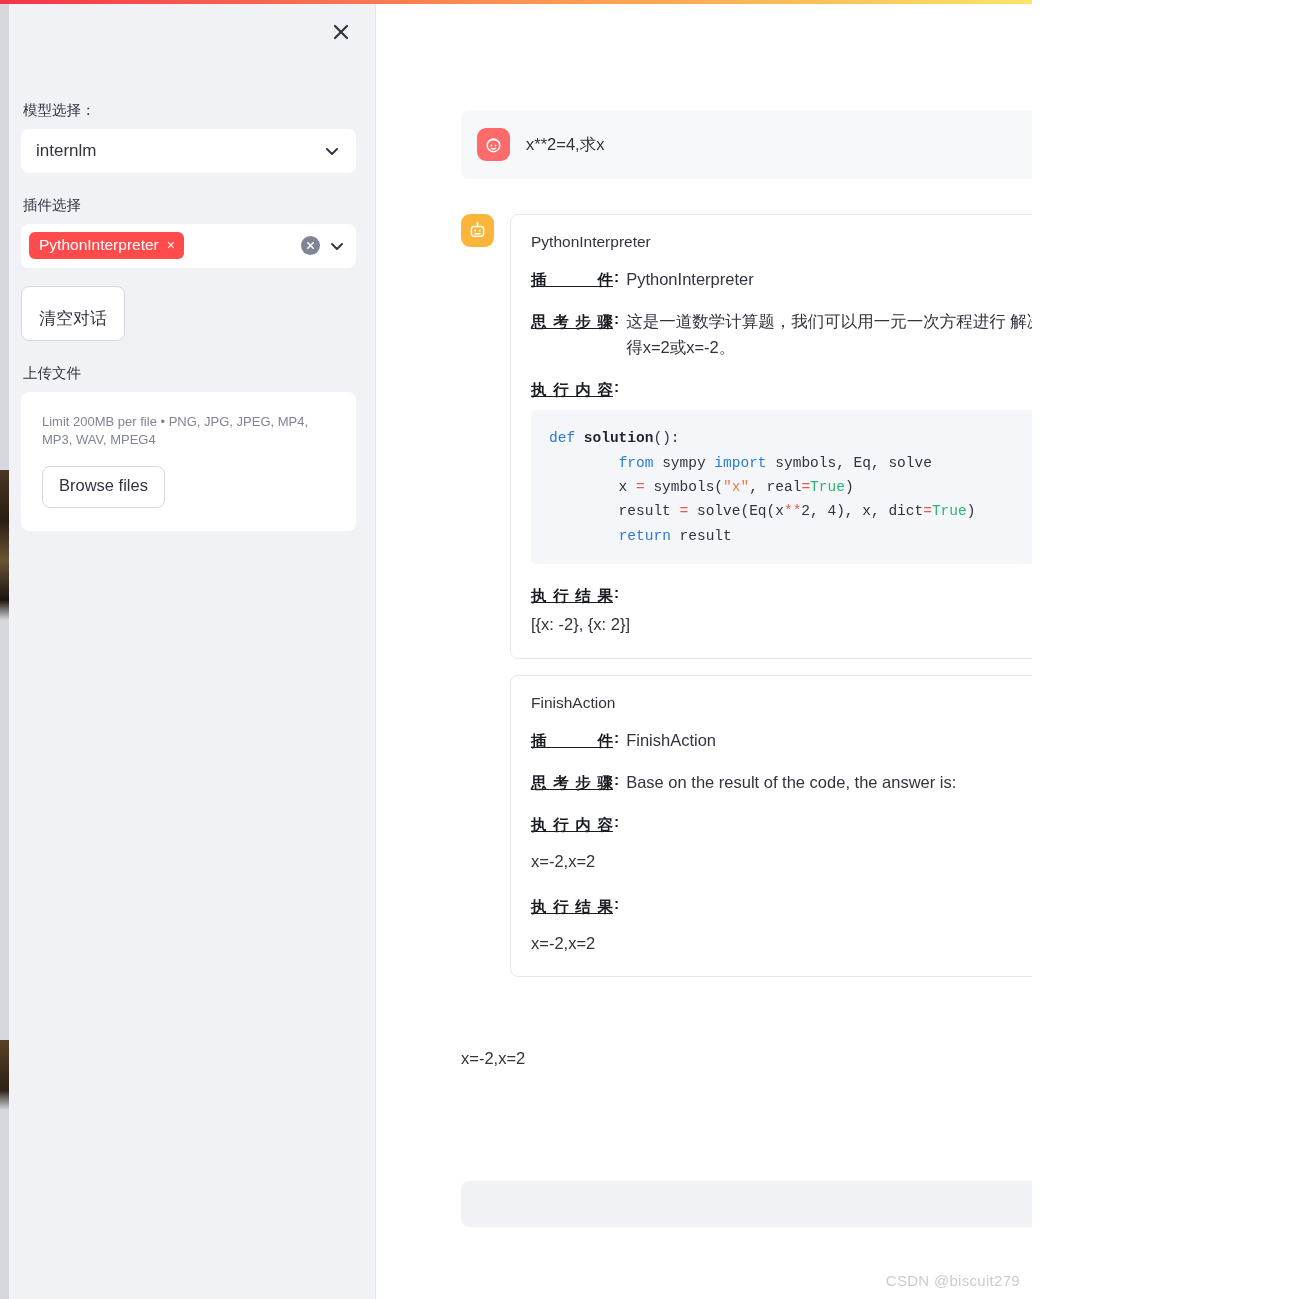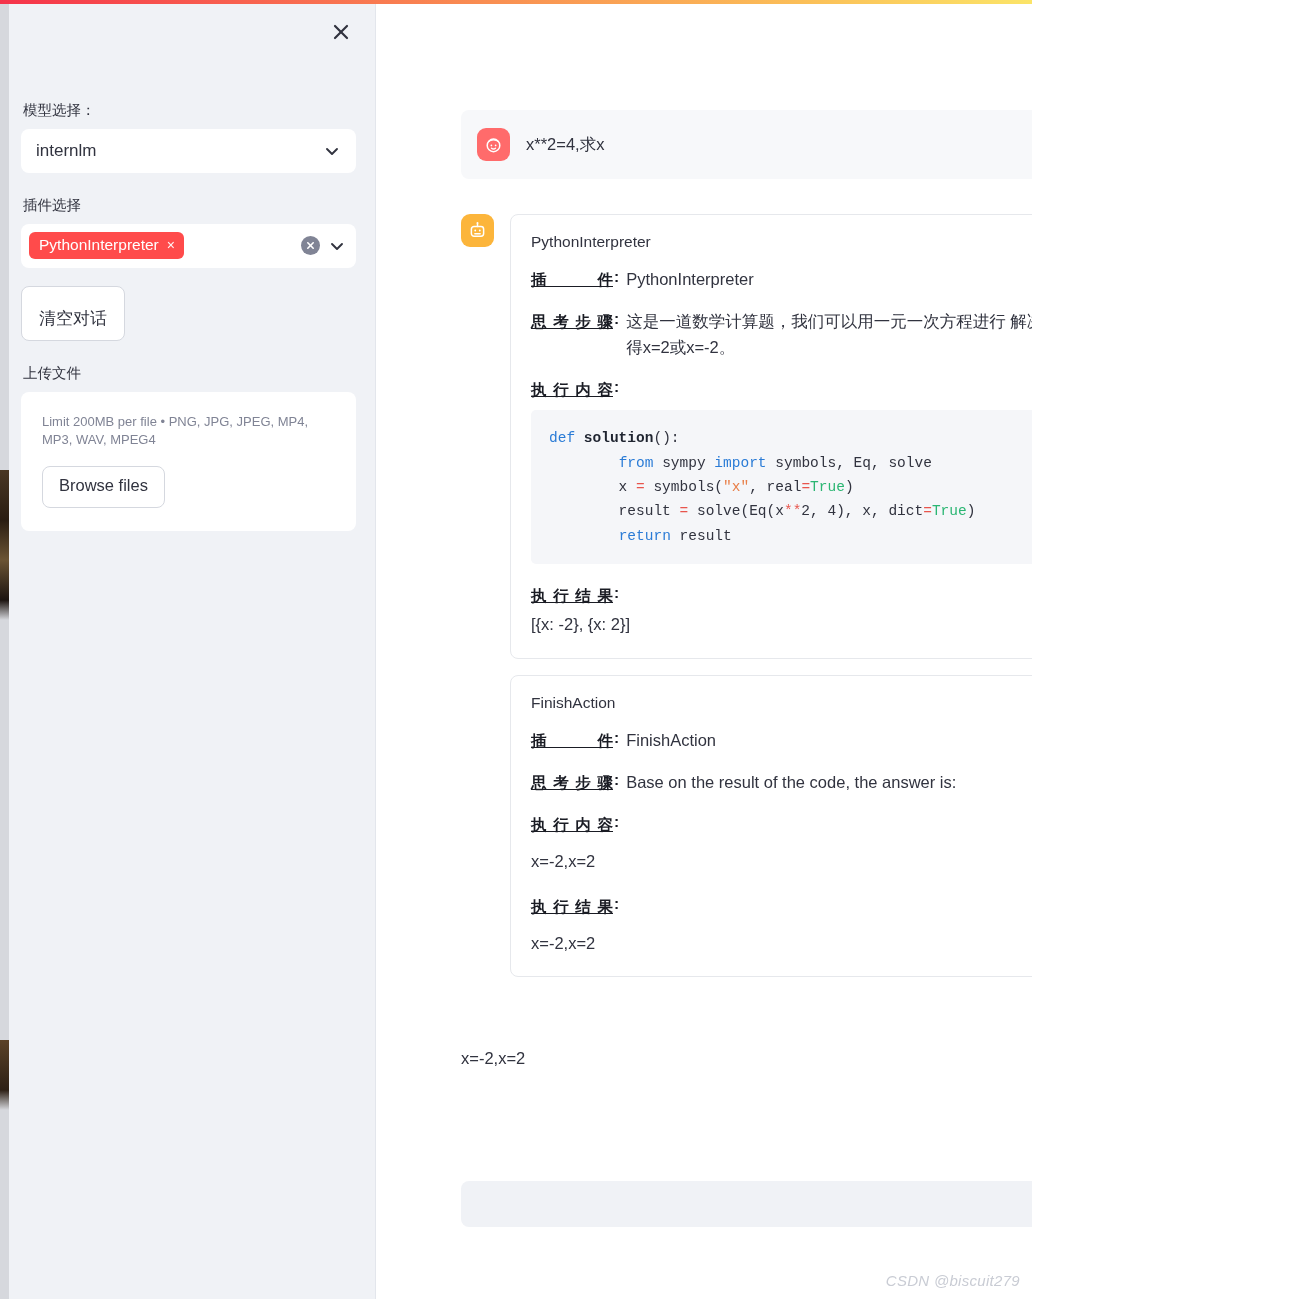--- a/index.html
+++ b/index.html
@@ -383,21 +383,20 @@
   }
 
   .watermark {
     position: absolute;
     right: 12px; bottom: 10px;
     font-size: 15px;
     color: #c9ccd4;
     letter-spacing: 0.3px;
     z-index: 50;
     font-family: "Liberation Sans", sans-serif;
-    font-style: italic;
   }
 </style>
 </head>
 <body>
 
 <div id="app">
 
   <div class="bg-strip"></div>
   <div class="top-gradient-bar"></div>
 

